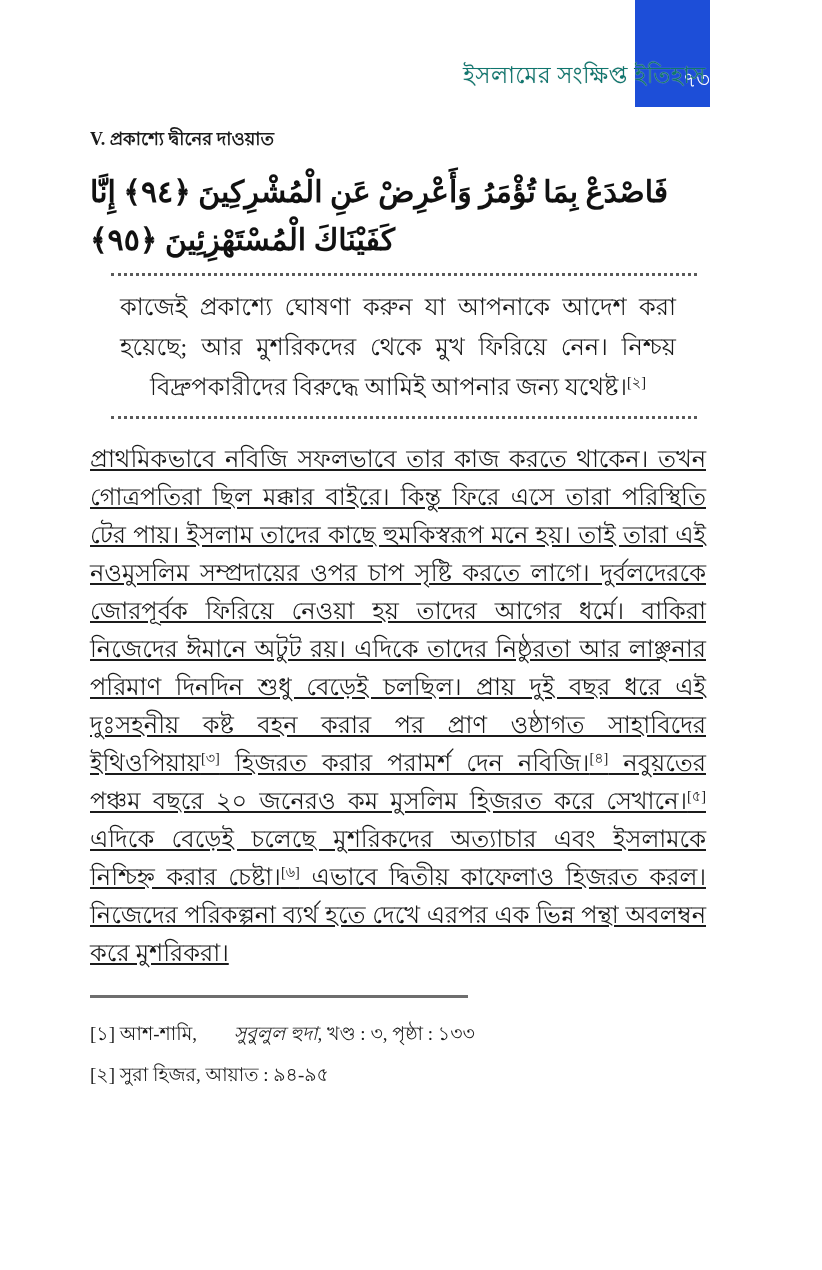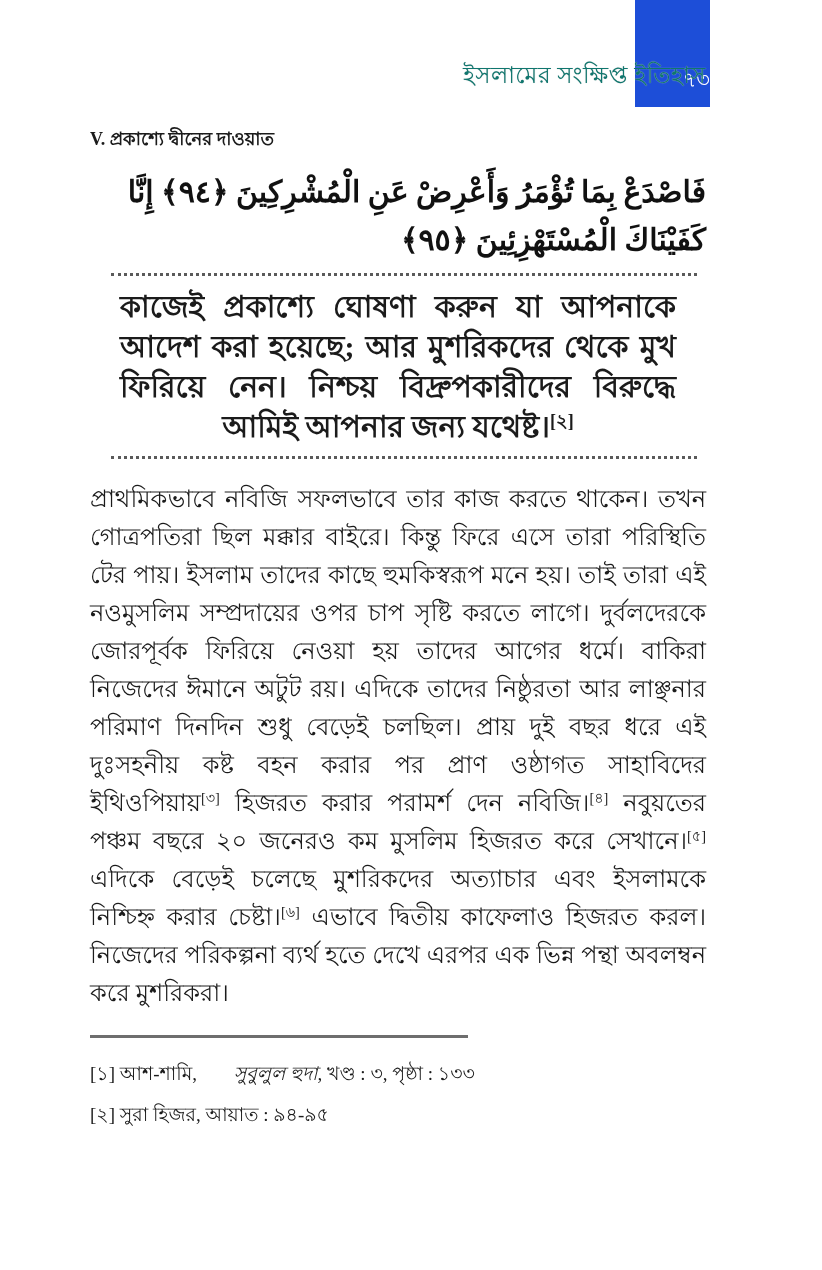--- a/index.html
+++ b/index.html
@@ -58,47 +58,47 @@
   }
   .lead-para {
     margin-top: 15px;
     font-size: 24px;
     line-height: 37px;
     text-align: justify;
   }
   .arabic-verse {
     margin-top: 13px;
     direction: rtl;
-    text-align: right;
+    text-align: left;
     font-size: 30px;
     font-weight: bold;
     line-height: 48px;
     color: #111111;
   }
   .dotted-rule {
     margin-top: 9px;
     margin-left: 21px;
     margin-right: 9px;
     border-top: 3px dotted #5a5a5a;
     height: 0;
   }
   .verse-translation {
     margin-top: 11px;
     padding: 0 30px;
-    font-size: 30px;
+    font-size: 24px;
     line-height: 40px;
     text-align: justify;
     text-align-last: center;
-    font-weight: bold;
   }
   .main-para {
     margin-top: 21px;
     font-size: 24px;
     line-height: 38px;
     text-align: justify;
+    text-decoration: underline;
   }
   sup.fnref {
     font-size: 0.60em;
     vertical-align: baseline;
     position: relative;
     top: -0.55em;
     line-height: 0;
   }
   .footnote-rule {
     margin-top: 23px;

